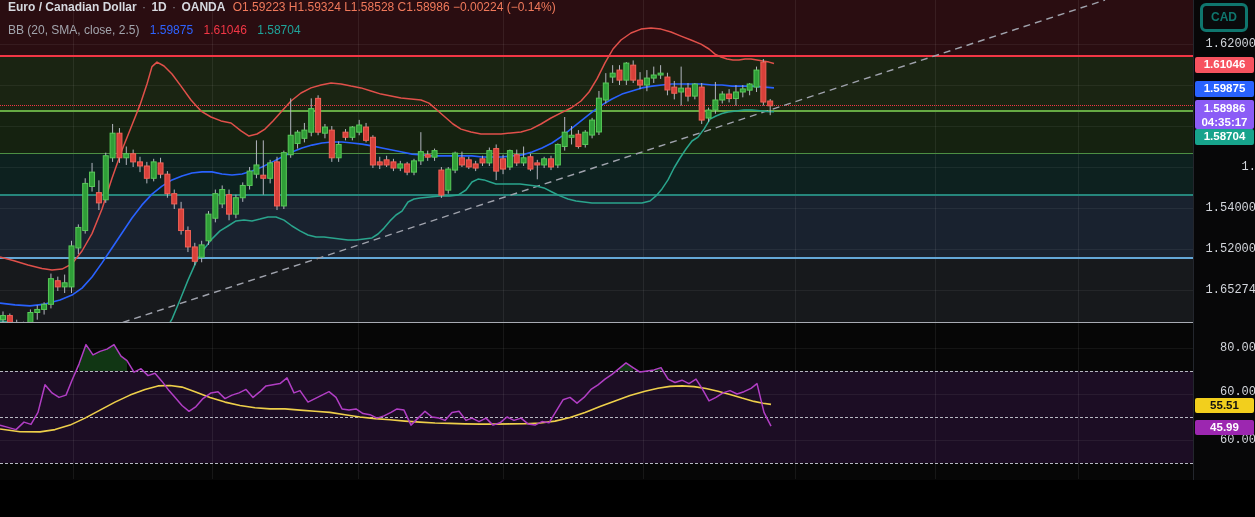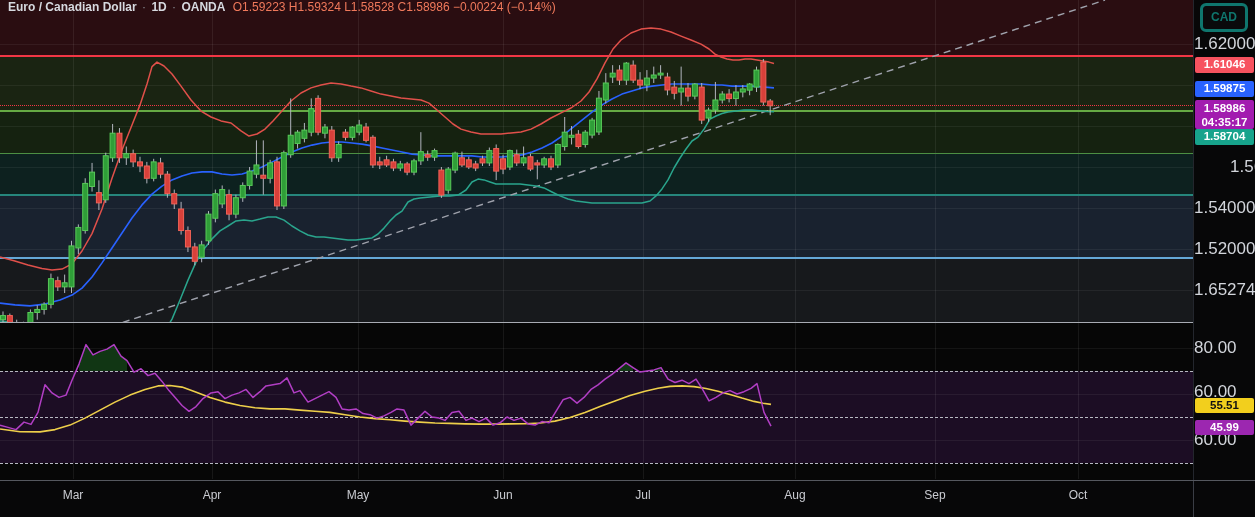--- a/index.html
+++ b/index.html
@@ -5,21 +5,21 @@
   html,body{margin:0;padding:0;background:#000;}
   #app{position:relative;width:1255px;height:517px;background:#000;overflow:hidden;
        font-family:"Liberation Sans","DejaVu Sans",sans-serif;-webkit-font-smoothing:antialiased;}
   .abs{position:absolute;}
   #price-pane{left:0;top:0;width:1193px;height:322px;overflow:hidden;}
   #rsi-pane{left:0;top:323px;width:1193px;height:157px;overflow:hidden;background:#060606;}
   #pane-sep{left:0;top:322px;width:1193px;height:1px;background:#a8abb3;}
   #time-axis{left:0;top:480px;width:1255px;height:37px;background:#070708;border-top:1px solid #55585f;}
   #price-scale{left:1193px;top:0;width:62px;height:480px;background:#070708;border-left:1px solid #23262d;}
   .month-label{position:absolute;top:7px;transform:translateX(-50%);color:#c9cbd1;font-size:12px;}
-  .scale-label{position:absolute;left:0;width:100%;text-align:left;color:#d2d5db;font-size:17px;transform:translateY(-50%);}
+  .scale-label{position:absolute;left:0;width:100%;text-align:right;color:#d2d5db;font-size:12px;transform:translateY(-50%);font-family:Liberation Mono, monospace;}
   .badge{position:absolute;left:1px;width:59px;border-radius:2px;text-align:center;color:#fff;
          font-size:11.5px;font-weight:700;line-height:15px;}
   #legend{left:8px;top:0;font-size:12px;white-space:nowrap;}
   #legend .t{color:#d6d9df;font-weight:700;}
   #legend .sep{color:#8a8d95;font-weight:400;margin:0 2px;}
   #legend .ohlc{color:#f0795b;font-weight:500;margin-left:4px;}
   #bb-legend{left:8px;top:23px;font-size:12px;color:#a2a5ad;white-space:nowrap;}
   #bb-legend .v{margin-left:7px;font-weight:500;}
   #rsi-legend{left:8px;top:8px;font-size:12px;white-space:nowrap;color:#d6d9df;font-weight:600;}
   #rsi-legend .v{margin-left:8px;font-weight:700;}
@@ -547,44 +547,39 @@
 
   <div id="legend" class="abs">
     <span class="t">Euro / Canadian Dollar</span>
     <span class="sep">·</span>
     <span class="t">1D</span>
     <span class="sep">·</span>
     <span class="t">OANDA</span>
     <span class="ohlc">O1.59223  H1.59324  L1.58528  C1.58986  −0.00224 (−0.14%)</span>
   </div>
 
+  <div id="bb-legend" class="abs">
+    <span>BB (20, SMA, close, 2.5)</span>
+    <span class="v" style="color:#2e62ff">1.59875</span>
+    <span class="v" style="color:#f23645">1.61046</span>
+    <span class="v" style="color:#1fa39a">1.58704</span>
+  </div>
 
 
   <div id="price-scale" class="abs">
     <div id="cad-btn">CAD</div>
   <div class="scale-label" style="position: absolute; top: 44px;">1.62000</div>
       <div class="scale-label" style="position: absolute; top: 167px; padding-left: 36px;">1.56000</div>
       <div class="scale-label" style="position: absolute; top: 208px;">1.54000</div>
       <div class="scale-label" style="position: absolute; top: 249px;">1.52000</div>
       <div class="scale-label" style="position: absolute; top: 290px;">1.65274</div>
       <div class="scale-label" style="position: absolute; top: 348px;">80.00</div>
       <div class="scale-label" style="position: absolute; top: 392px;">60.00</div>
       <div class="scale-label" style="position: absolute; top: 440px;">60.00</div>
       <div class="badge" style="position: absolute; top: 57px; height: 16px; background: rgb(247, 82, 95); color: rgb(255, 255, 255);">1.61046</div>
       <div class="badge" style="position: absolute; top: 81px; height: 16px; background: rgb(41, 98, 255); color: rgb(255, 255, 255);">1.59875</div>
-      <div class="badge" style="position: absolute; top: 100px; height: 28px; background: #a21caf; color: rgb(255, 255, 255); line-height: 14px; padding-top: 1px;">1.58986<br>04:35:17</div>
+      <div class="badge" style="position: absolute; top: 100px; height: 28px; background: #8b5cf6; color: rgb(255, 255, 255); line-height: 14px; padding-top: 1px;">1.58986<br>04:35:17</div>
       <div class="badge" style="position: absolute; top: 129px; height: 16px; background: rgb(23, 163, 140); color: rgb(255, 255, 255);">1.58704</div>
       <div class="badge" style="position: absolute; top: 398px; height: 15px; background: rgb(242, 207, 29); color: rgb(17, 17, 17);">55.51</div>
       <div class="badge" style="position: absolute; top: 420px; height: 15px; background: rgb(156, 39, 176); color: rgb(255, 255, 255);">45.99</div>
     </div>
 
-  <div id="time-axis" class="abs">
-      <div class="month-label" style="position: absolute; left: 73px;">Mar</div>
-      <div class="month-label" style="position: absolute; left: 212px;">Apr</div>
-      <div class="month-label" style="position: absolute; left: 358px;">May</div>
-      <div class="month-label" style="position: absolute; left: 503px;">Jun</div>
-      <div class="month-label" style="position: absolute; left: 643px;">Jul</div>
-      <div class="month-label" style="position: absolute; left: 795px;">Aug</div>
-      <div class="month-label" style="position: absolute; left: 935px;">Sep</div>
-      <div class="month-label" style="position: absolute; left: 1078px;">Oct</div>
-      <div style="position: absolute; left: 1193px; top: 0px; width: 1px; height: 37px; background: rgb(58, 61, 69);"></div>
-    </div>
 </div>
 
 </body></html>

